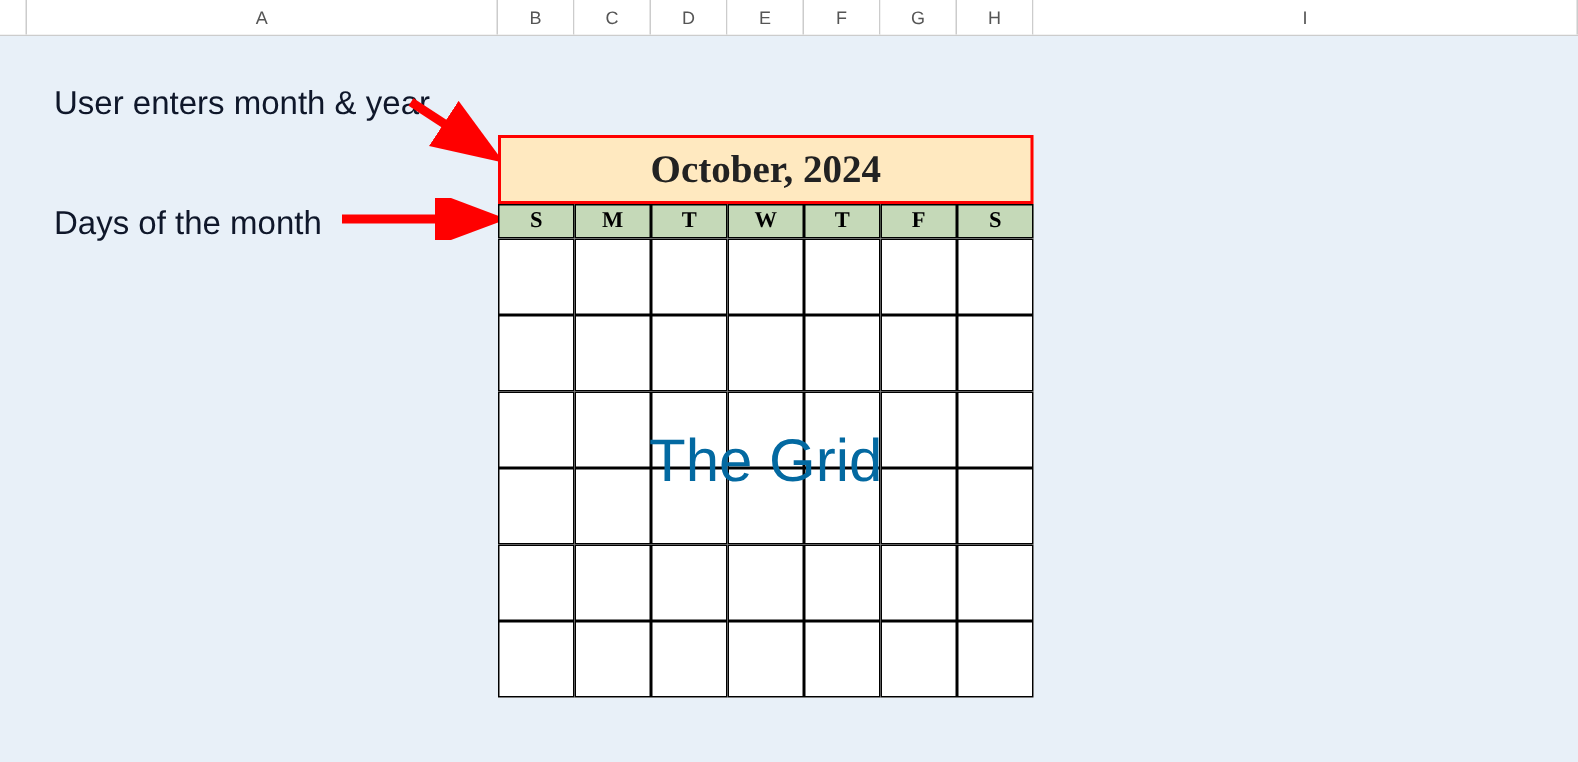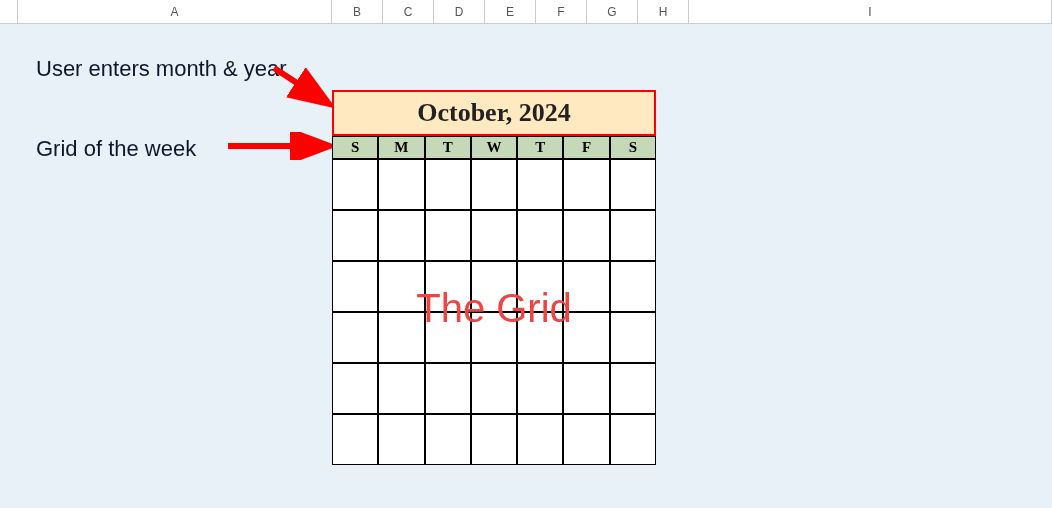--- a/index.html
+++ b/index.html
@@ -35,21 +35,21 @@
       font-size: 22px;
       font-family: Arial, sans-serif;
     }
     .arrow {
       position: absolute;
     }
     .calendar {
       position: absolute;
       left: 332px;
       top: 90px;
-      width: 324px;
+      width: 357px;
     }
     .cal-title {
       border: 2px solid #ff0000;
       background: #ffe9c0;
       text-align: center;
       font-weight: 900;
       font-size: 26px;
       font-family: Georgia, serif;
       color: #222;
       padding: 6px 0;
@@ -75,21 +75,21 @@
       display: flex;
       height: 51px;
     }
     .cal-cell {
       flex: 1;
       border: 1px solid #000;
       background: #fff;
     }
     .grid-label {
       position: absolute;
-      color: #ef4444;
+      color: #0369a1;
       font-size: 40px;
       font-family: Arial, sans-serif;
       left: 50%;
       top: 50%;
       transform: translate(-50%, -58%);
       white-space: nowrap;
       text-align: center;
     }
   </style>
 </head>
@@ -112,21 +112,21 @@
 
 <svg class="arrow" style="left:270px; top:62px;" width="68" height="50">
   <defs>
     <marker id="ah1" markerWidth="8" markerHeight="8" refX="6" refY="3" orient="auto">
       <polygon points="0,0 8,3 0,6" fill="#ff0000"></polygon>
     </marker>
   </defs>
   <line x1="4" y1="6" x2="56" y2="40" stroke="#ff0000" stroke-width="6" marker-end="url(#ah1)"></line>
 </svg>
 
-<div class="annotation" style="left:36px; top:136px;">Grid of the week</div>
+<div class="annotation" style="left:36px; top:136px;">Days of the month</div>
 
 <svg class="arrow" style="left:224px; top:132px;" width="112" height="28">
   <defs>
     <marker id="ah2" markerWidth="8" markerHeight="8" refX="6" refY="3" orient="auto">
       <polygon points="0,0 8,3 0,6" fill="#ff0000"></polygon>
     </marker>
   </defs>
   <line x1="4" y1="14" x2="102" y2="14" stroke="#ff0000" stroke-width="6" marker-end="url(#ah2)"></line>
 </svg>
 

